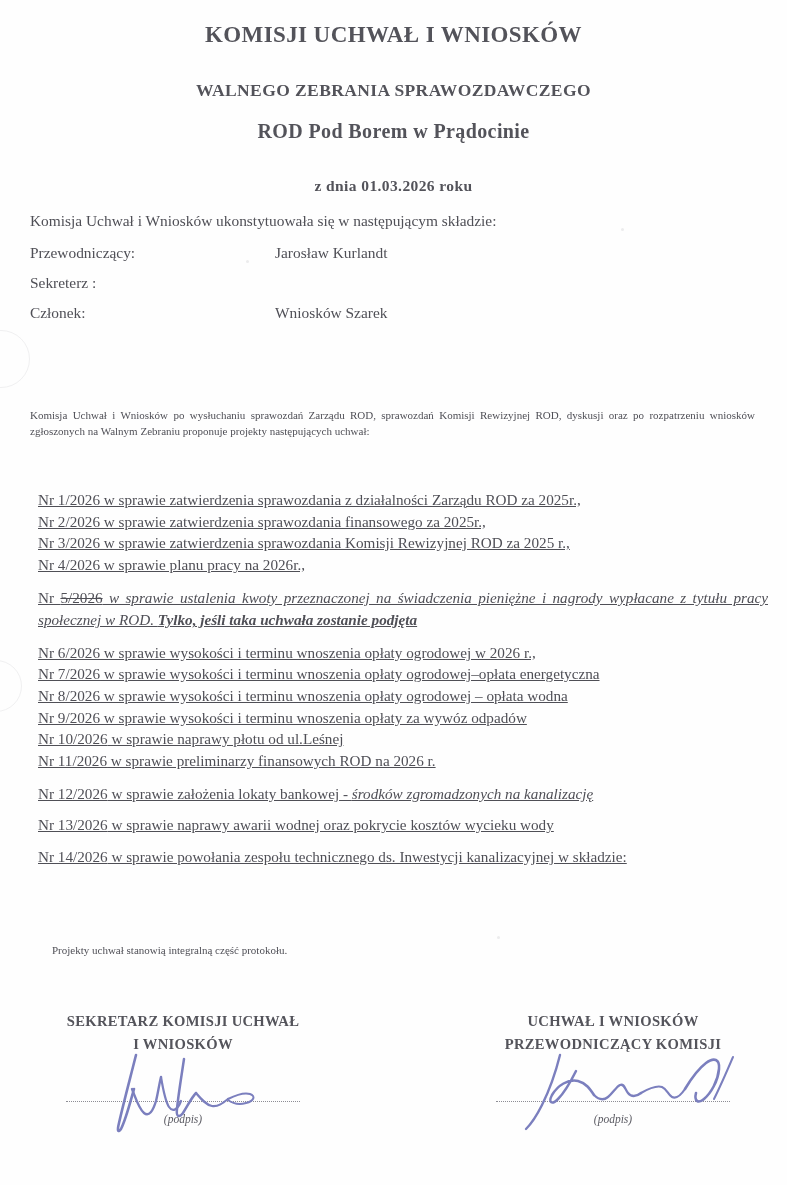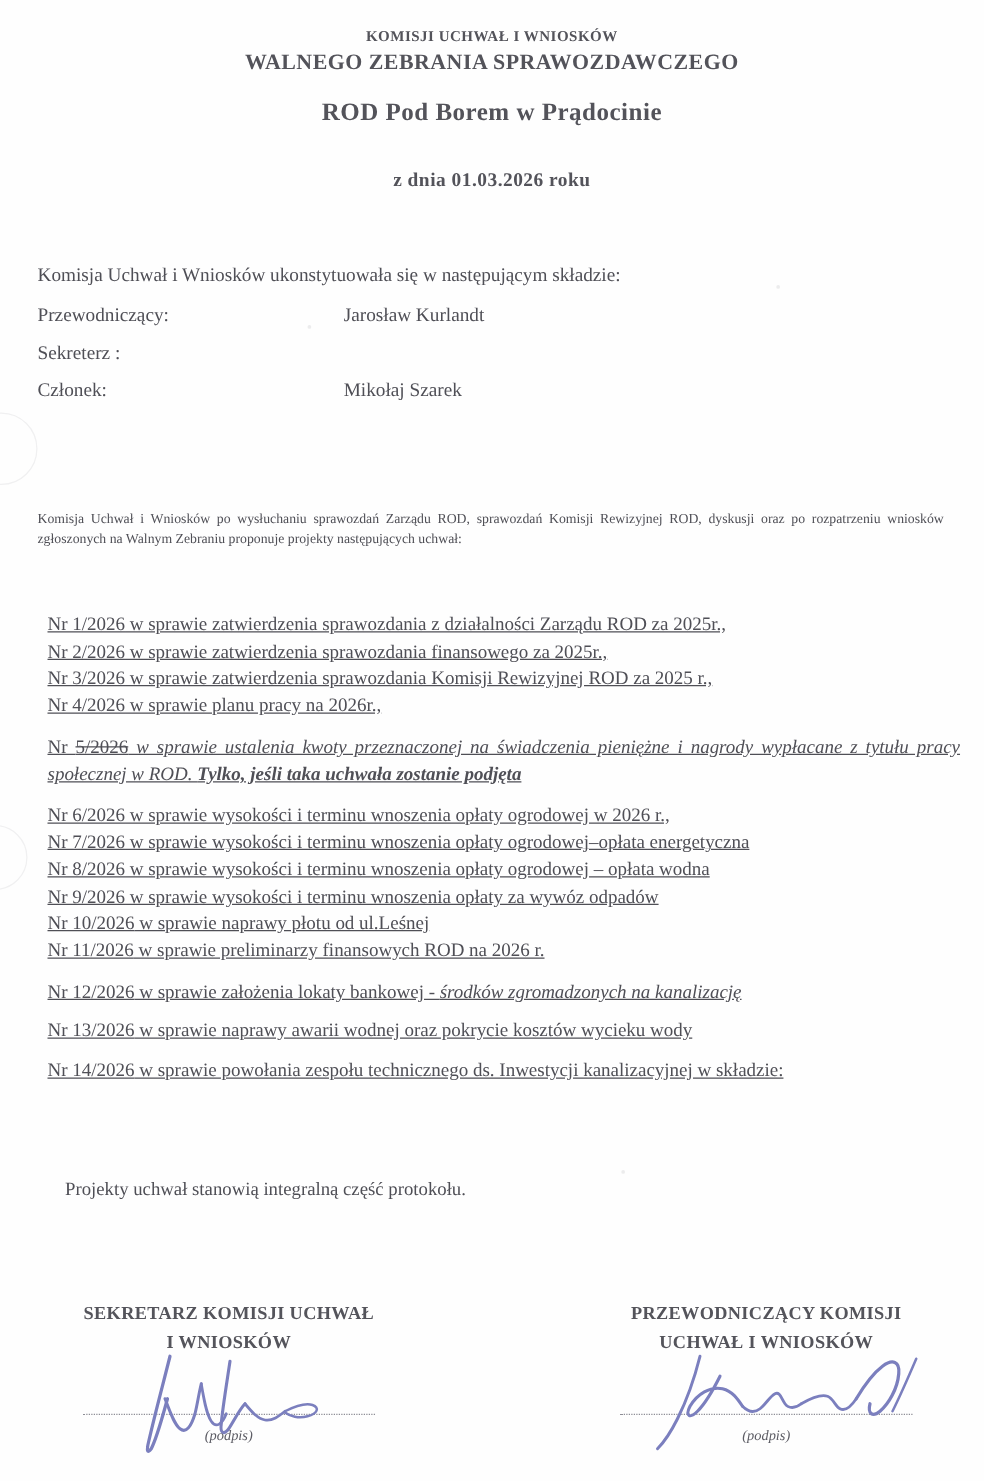--- a/index.html
+++ b/index.html
@@ -27,21 +27,21 @@
     top: 22px;
     left: 0;
     width: 787px;
     text-align: center;
   }
   .hdr-line {
     font-weight: bold;
     color: #53535a;
     letter-spacing: 0.4px;
   }
-  .hdr-1 { font-size: 12px; margin-bottom: 2px; }
+  .hdr-1 { font-size: 23px; margin-bottom: 32px; }
   .hdr-2 { font-size: 17.5px; margin-bottom: 19px; }
   .hdr-3 { font-size: 20px;   margin-bottom: 34px; }
   .hdr-4 { font-size: 15.5px; }
 
   
   .composition {
     position: absolute;
     top: 212px;
     left: 30px;
     width: 720px;
@@ -92,28 +92,28 @@
   .res-item.italic .res-num-plain { font-style: normal; }
   .strike { text-decoration: line-through; }
   .bolditalic { font-weight: bold; font-style: italic; }
   .em-inline { font-style: italic; }
 
   
   .closing {
     position: absolute;
     top: 944px;
     left: 52px;
-    font-size: 15px;
+    font-size: 11px;
     color: #4f4f56;
   }
 
   
   .signatures {
     position: absolute;
-    top: 1040px;
+    top: 1010px;
     left: 0;
     width: 759px;
     height: 145px;
   }
   .sig-block {
     position: absolute;
     top: 0;
     width: 330px;
     text-align: center;
   }
@@ -195,21 +195,21 @@
 
     <div class="comp-row">
       <div class="comp-role">Przewodniczący:</div>
       <div class="comp-person">Jarosław Kurlandt</div>
     </div>
     <div class="comp-row">
       <div class="comp-role">Sekreterz :</div>
     </div>
     <div class="comp-row">
       <div class="comp-role">Członek:</div>
-      <div class="comp-person">Mikołaj Szarek</div>
+      <div class="comp-person">Wniosków Szarek</div>
     </div>
   </div>
 
   <div class="intro-para">Komisja Uchwał i Wniosków po wysłuchaniu sprawozdań Zarządu ROD, sprawozdań Komisji Rewizyjnej ROD, dyskusji oraz po rozpatrzeniu wniosków zgłoszonych na Walnym Zebraniu proponuje projekty następujących uchwał:</div>
 
   <div class="resolutions">
 
     <div class="res-item"><span>Nr 1/2026</span><span> w sprawie zatwierdzenia sprawozdania z działalności Zarządu ROD za 2025r.,</span></div>
     <div class="res-item"><span>Nr 2/2026</span><span> w sprawie zatwierdzenia sprawozdania finansowego za 2025r.,</span></div>
     <div class="res-item"><span>Nr 3/2026</span><span>  w sprawie zatwierdzenia sprawozdania Komisji Rewizyjnej ROD za 2025 r.,</span></div>
@@ -251,22 +251,22 @@
             <path d="M166 14 C163 34, 160 52, 159 64 C158 72, 161 73, 165 68 C170 60, 174 52, 178 48" stroke-width="2.5"></path>
             <path d="M178 48 C183 54, 188 60, 194 61 C200 62, 205 58, 210 54" stroke-width="2.2"></path>
             <path d="M210 54 C218 50, 226 47, 232 49 C238 51, 236 56, 228 58 C221 60, 214 58, 210 55" stroke-width="2.0"></path>
           </g>
         </svg>
         <div class="sig-caption">(podpis)</div>
       </div>
     </div>
 
     <div class="sig-block sig-right">
+      <div class="sig-title">UCHWAŁ I WNIOSKÓW</div>
       <div class="sig-title">PRZEWODNICZĄCY KOMISJI</div>
-      <div class="sig-title">UCHWAŁ I WNIOSKÓW</div>
       <div class="sig-area">
         <div class="sig-dotline"></div>
         <svg class="sig-ink" viewBox="0 0 330 92" xmlns="http://www.w3.org/2000/svg">
           <g fill="none" stroke="#7b7fbe" stroke-linecap="round" stroke-linejoin="round">
             <path d="M112 10 C108 26, 102 44, 94 60 C88 72, 82 80, 78 84" stroke-width="2.4"></path>
             <path d="M128 26 C122 38, 116 48, 110 54 C104 60, 100 58, 104 50 C110 40, 120 34, 130 36 C138 38, 142 44, 146 50" stroke-width="2.5"></path>
             <path d="M146 50 C150 54, 155 56, 160 52 C165 48, 168 42, 172 40 C176 38, 177 44, 180 48 C183 52, 188 52, 193 48" stroke-width="2.3"></path>
             <path d="M193 48 C200 44, 208 40, 214 42 C219 44, 220 50, 224 52 C228 54, 233 50, 237 44" stroke-width="2.2"></path>
             <path d="M237 44 C243 34, 250 24, 258 18 C266 12, 272 14, 271 24 C270 36, 263 48, 256 54 C250 59, 246 56, 248 48" stroke-width="2.6"></path>
             <path d="M285 12 C279 26, 272 42, 266 54" stroke-width="2.0"></path>

